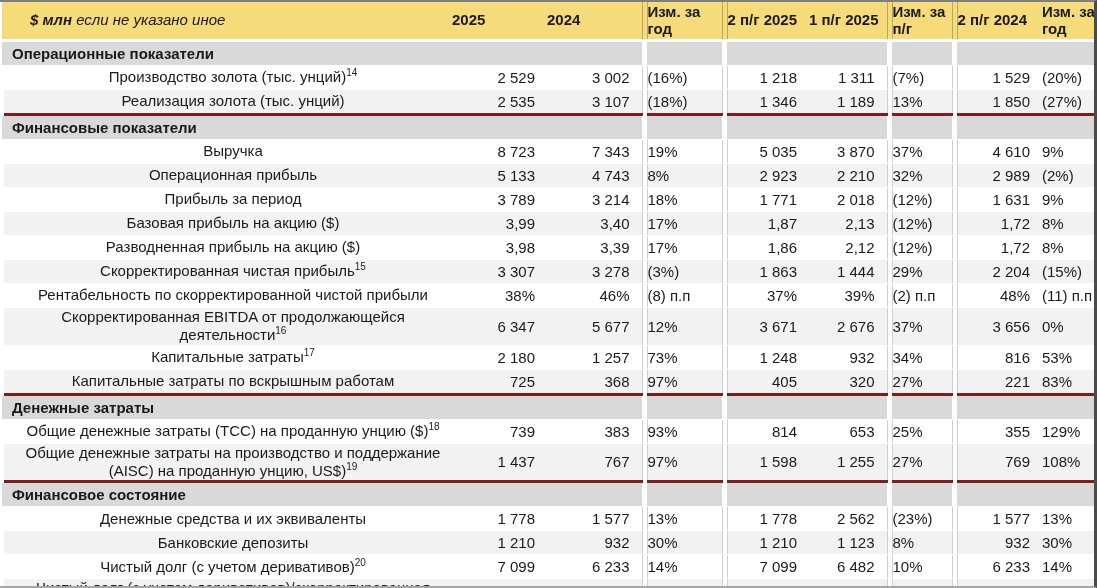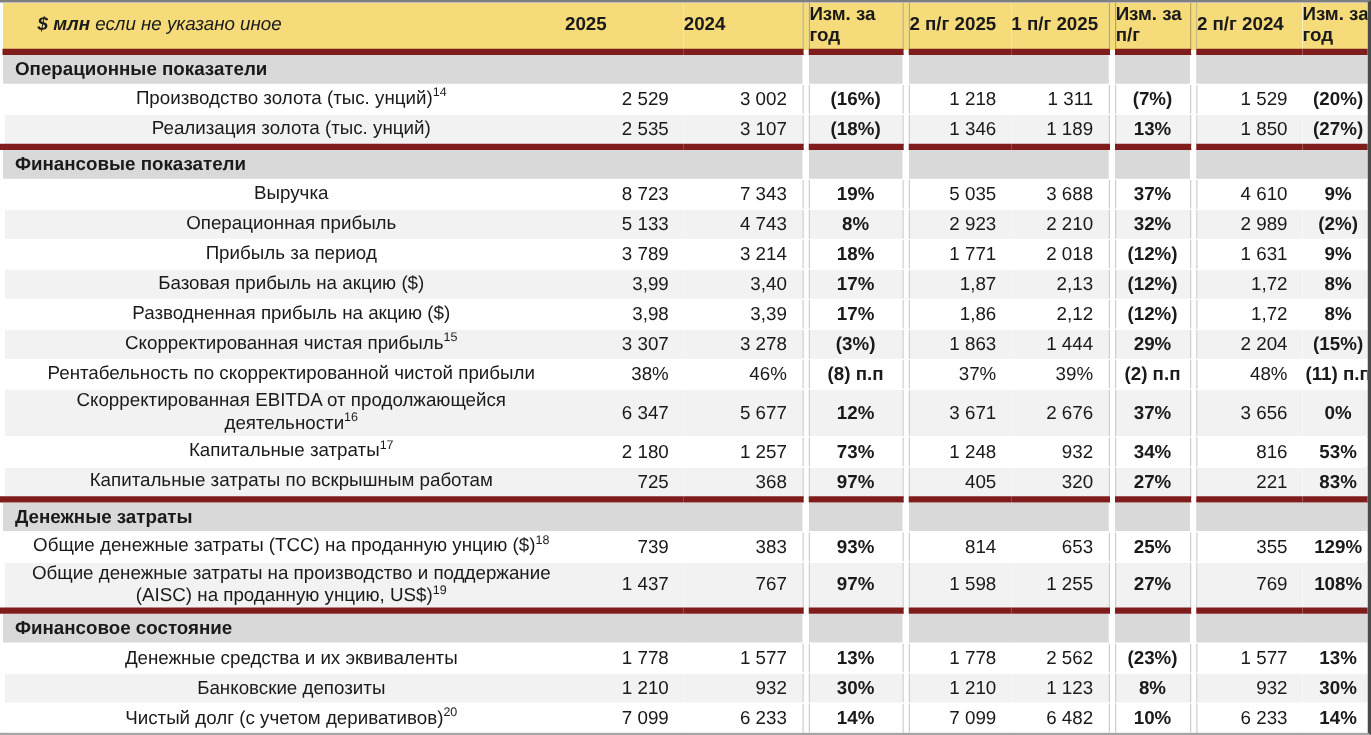--- a/index.html
+++ b/index.html
@@ -47,37 +47,37 @@
   }
   thead th.title{text-align:left;padding-left:28px;font-weight:normal;}
   thead th.title .unit{font-weight:bold;font-style:italic;}
   thead th.title .rest{font-style:italic;font-weight:normal;}
   thead th.divc{border-left:1px solid #B9A75B;border-right:1px solid #B9A75B;}
 
   
   tr.section td{
     background:var(--section);
     height:23px;font-weight:bold;
-    border-top:5px solid #7f1d1d;
+    border-top:3px solid #7f1d1d;
     border-bottom:1px solid #FFFFFF;
   }
   tr.section td.label{padding-left:10px;}
   tr.section td.divc{background:#fff;border-top:1px solid #fff;}
 
   
   tr.data td{height:23px;border-bottom:1px solid #fff;background:#fff;}
   tr.data.alt td{background:var(--alt);}
   tr.data td.divc{background:#fff;border-left:1px solid #CFCFCF;border-right:1px solid #CFCFCF;}
   tr.data td.label{
     padding-left:10px;text-align:center;
     border-left:4px solid #fff;
     white-space:normal;line-height:1.22;
   }
   tr.data td.num{text-align:right;padding-right:12px;}
-  tr.data td.pct{text-align:center;font-weight:bold;}
+  tr.data td.pct{}
   sup{font-size:10px;line-height:0;}
 </style>
 </head>
 <body>
 
 <div class="wrap">
   <table>
     <colgroup>
       <col class="c-label">
         <col class="c-2025">
@@ -166,21 +166,21 @@
           <td colspan="2"></td>
         </tr>
         <tr class="data">
           <td class="label">Выручка</td>
           <td class="num">8 723</td>
           <td class="num">7 343</td>
           <td class="divc"></td>
           <td class="pct">19%</td>
           <td class="divc"></td>
           <td class="num">5 035</td>
-          <td class="num">3 688</td>
+          <td class="num">3 870</td>
           <td class="divc"></td>
           <td class="pct">37%</td>
           <td class="divc"></td>
           <td class="num">4 610</td>
           <td class="pct">9%</td>
         </tr>
         <tr class="data alt">
           <td class="label">Операционная прибыль</td>
           <td class="num">5 133</td>
           <td class="num">4 743</td>

